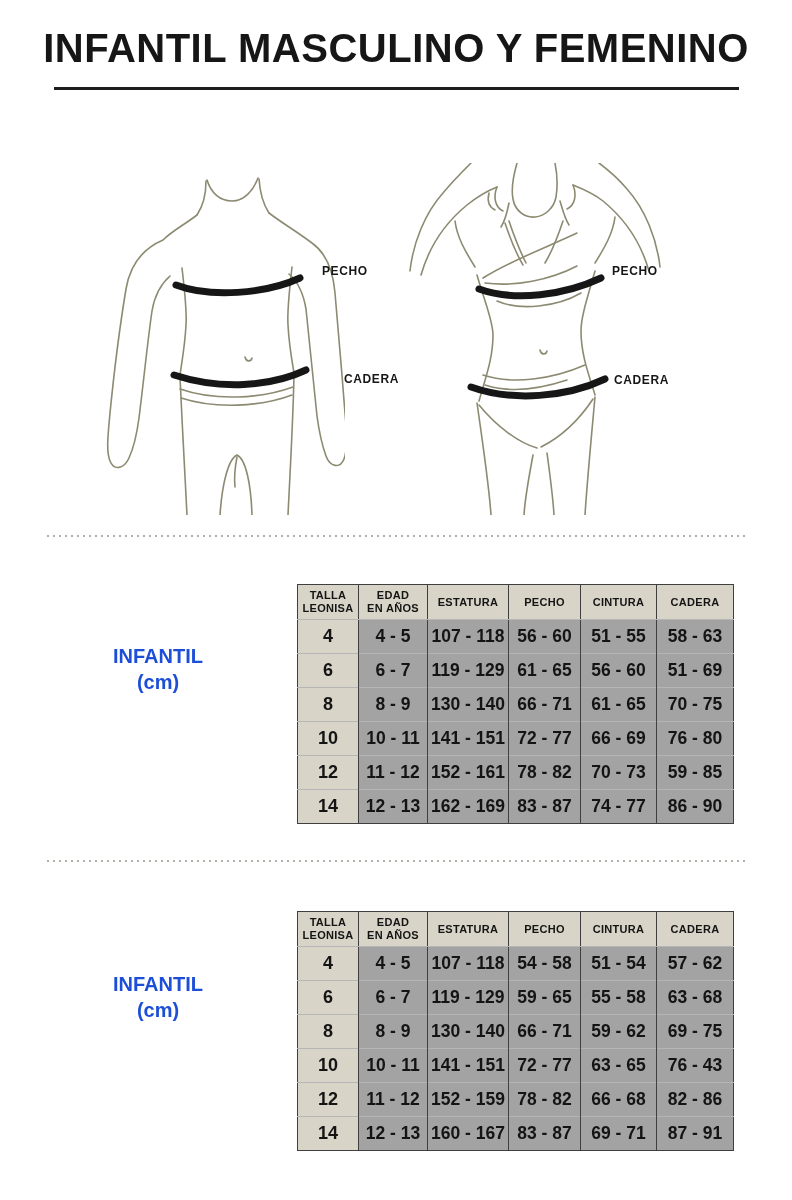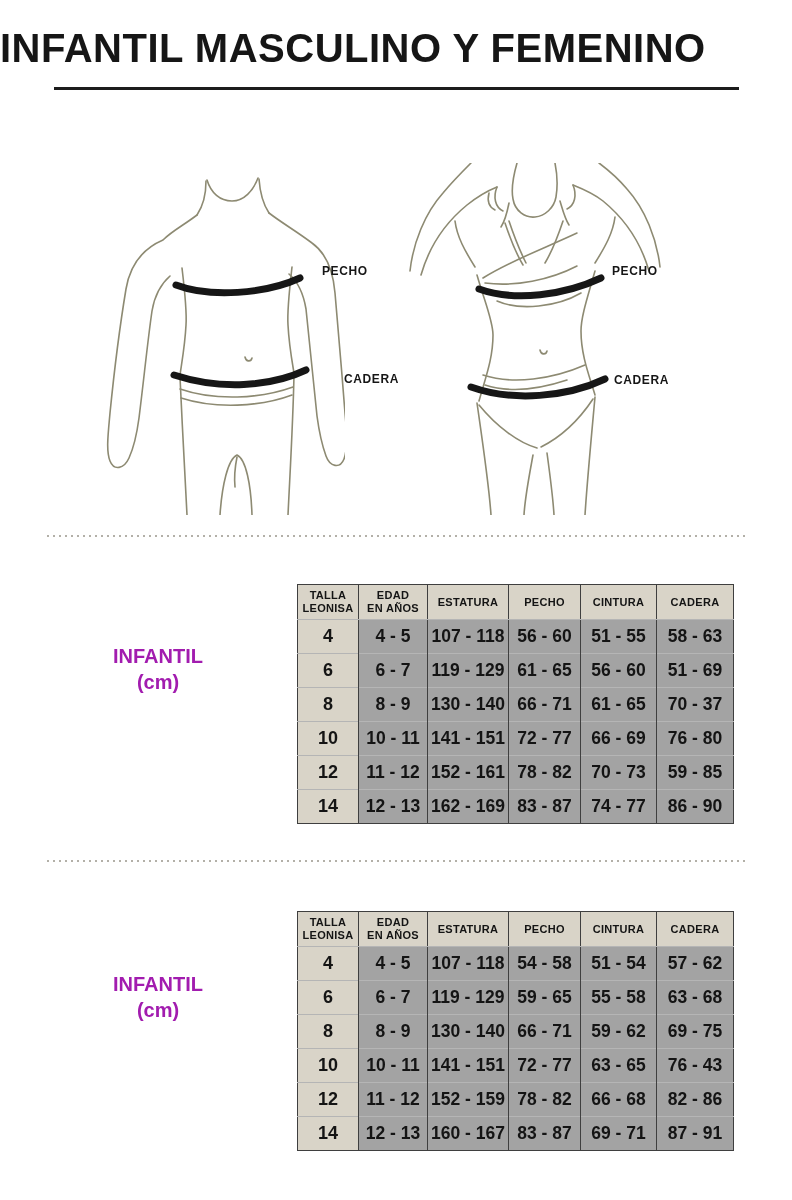--- a/index.html
+++ b/index.html
@@ -1,41 +1,41 @@
 <!DOCTYPE html>
 <html><head>
 <meta charset="utf-8">
 <style>
   html,body{margin:0;padding:0;background:#ffffff;}
   .page{
     position:relative;width:792px;height:1200px;background:#ffffff;overflow:hidden;
     font-family:"Liberation Sans","DejaVu Sans",sans-serif;color:#141414;
   }
   .title{
-    position:absolute;top:26px;left:0;width:792px;text-align:left;
+    position:absolute;top:26px;left:0;width:792px;text-align:center;
     font-size:40px;font-weight:700;letter-spacing:.5px;color:#161616;white-space:nowrap;
   }
   .title-rule{position:absolute;top:87px;left:54px;width:685px;height:3px;background:#1c1c1c;}
   .subtitle{
     position:absolute;top:102px;left:0;width:792px;text-align:center;
     font-size:20px;font-weight:700;letter-spacing:2px;color:#9b947d;white-space:nowrap;
   }
   .fig{position:absolute;}
   .fig path{fill:none;stroke:#8d8a72;stroke-width:1.6;stroke-linecap:round;stroke-linejoin:round;}
   .fig path.band{stroke:#161616;stroke-width:7;}
   .measure-label{
     position:absolute;font-size:12px;font-weight:700;letter-spacing:.6px;color:#161616;white-space:nowrap;
   }
   .dotted{
     position:absolute;left:47px;width:699px;height:2px;
     background:repeating-linear-gradient(90deg,#b3b0a8 0 2px,transparent 2px 6px);
   }
   .section-label{
     position:absolute;left:48px;width:220px;text-align:center;
-    font-size:20px;font-weight:700;line-height:26px;color:#a21caf;
+    font-size:20px;font-weight:700;line-height:26px;color:#1d4ed8;
   }
   table.size-table{
     position:absolute;left:297px;width:436px;border-collapse:collapse;table-layout:fixed;
     background:#a3a3a3;border:1px solid #3f3f3f;
   }
   table.size-table th{
     height:34px;background:#d9d4c8;font-size:11px;font-weight:700;letter-spacing:.3px;
     text-align:center;vertical-align:middle;line-height:13px;
     border-left:1px solid #3f3f3f;border-bottom:1px solid #b5b5b5;padding:0;
   }
@@ -169,21 +169,21 @@
           <td>61 - 65</td>
           <td>56 - 60</td>
           <td>51 - 69</td>
         </tr>
         <tr>
           <td>8</td>
           <td>8 - 9</td>
           <td>130 - 140</td>
           <td>66 - 71</td>
           <td>61 - 65</td>
-          <td>70 - 37</td>
+          <td>70 - 75</td>
         </tr>
         <tr>
           <td>10</td>
           <td>10 - 11</td>
           <td>141 - 151</td>
           <td>72 - 77</td>
           <td>66 - 69</td>
           <td>76 - 80</td>
         </tr>
         <tr>

